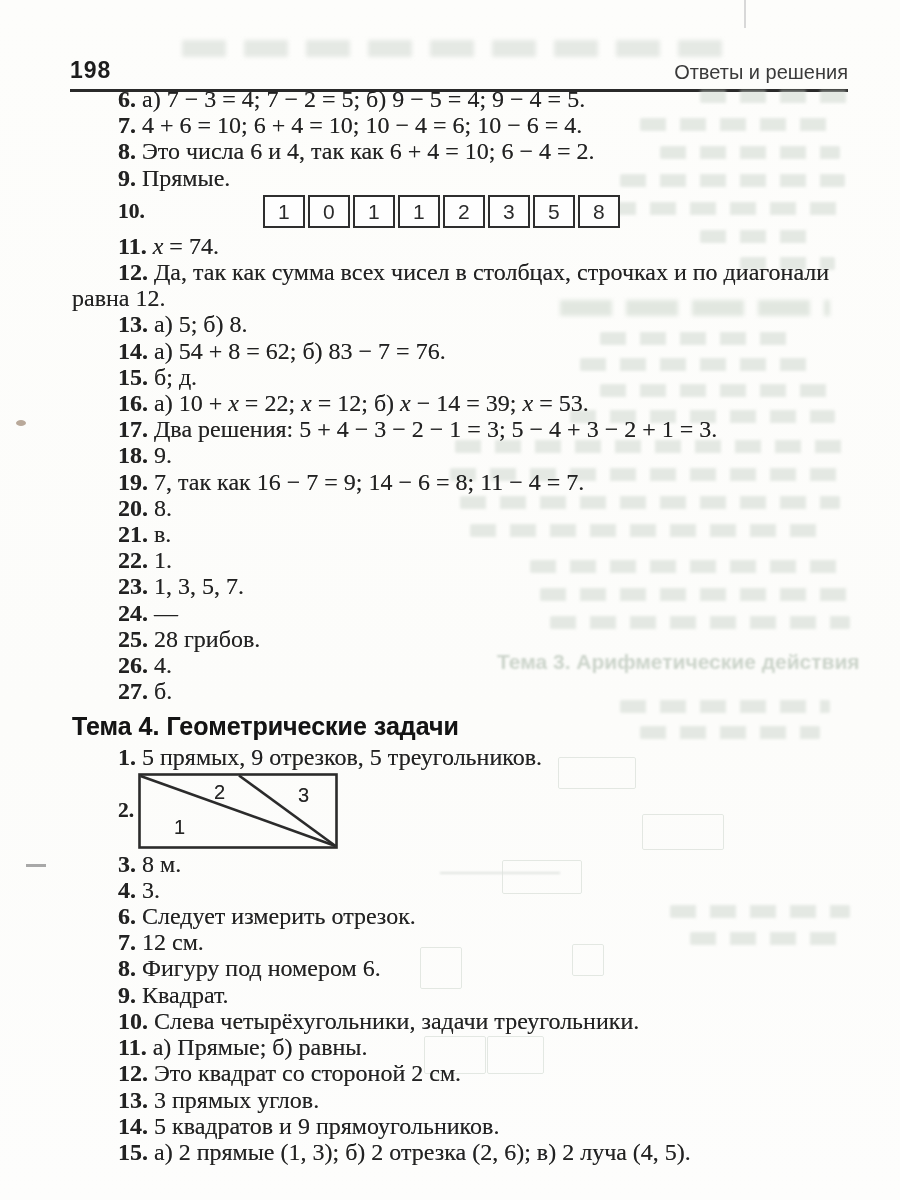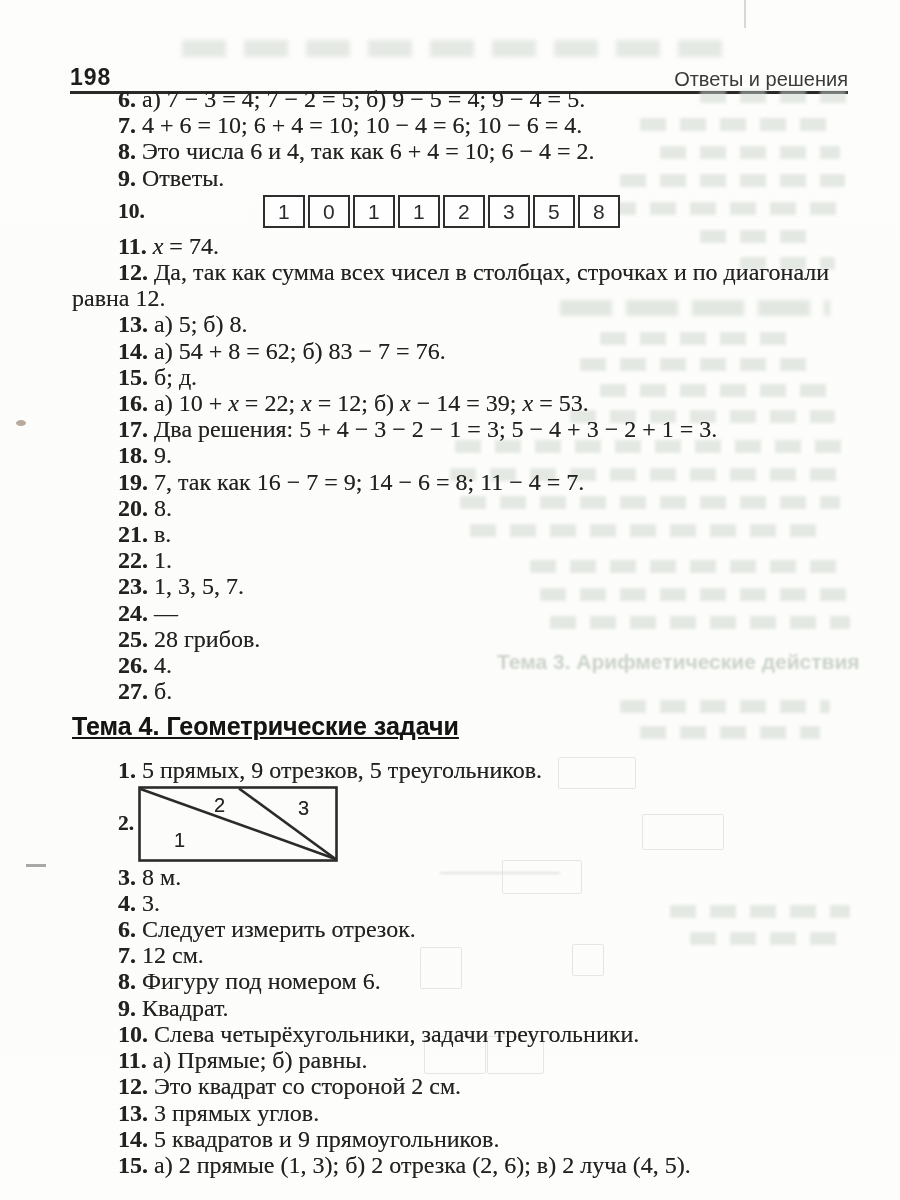--- a/index.html
+++ b/index.html
@@ -3,44 +3,44 @@
 <meta charset="utf-8">
 <style>
   html,body{margin:0;padding:0;background:#ffffff;}
   .page{
     position:relative;width:900px;height:1200px;overflow:hidden;
     background:linear-gradient(180deg,#fdfdfb 0%,#fcfcfa 60%,#fdfdfc 100%);
     font-family:"Liberation Serif",serif;color:#222;
   }
   
   .header{
-    position:absolute;left:70px;top:36px;width:778px;
+    position:absolute;left:70px;top:29px;width:778px;
     display:flex;justify-content:space-between;align-items:flex-end;
-    border-bottom:3px solid #2a2a2a;
+    border-bottom:3px solid #2a2a2a;padding-bottom:5px;
   }
   .pagenum{font:700 23px "Liberation Sans",sans-serif;letter-spacing:1px;color:#1d1d1d;}
   .htitle{font:400 20px "Liberation Sans",sans-serif;color:#3a3a3a;margin-top:32px;}
   
   .content{position:absolute;left:72px;top:86px;width:776px;z-index:2;}
   .ans{margin:0;font-size:24px;line-height:26.2px;text-indent:46px;
        text-shadow:0 0 .5px rgba(40,40,40,.55);}
   .ans .n{font-weight:700;}
   .ans .t{white-space:pre-wrap;}
   .row{display:flex;align-items:center;padding-left:46px;text-shadow:0 0 .5px rgba(40,40,40,.55);}
   .row .n{font-weight:700;font-size:21.5px;}
   .strip-row{height:40px;margin:1px 0;}
   .cells{display:flex;gap:3px;margin-left:118px;}
   .cell{width:38px;height:29px;border:2.2px solid #2e2e2e;background:#fefefe;
         display:flex;align-items:center;justify-content:center;
         font:400 21px "Liberation Sans",sans-serif;color:#2b2b2b;text-shadow:none;}
   .fig-row{margin:2px 0;}
   .fig{margin-left:4px;display:block;}
   .fig text{font:400 20px "Liberation Sans",sans-serif;fill:#262626;}
   h2.theme{font:700 25px "Liberation Sans",sans-serif;color:#141414;
-           margin:7px 0 16px;line-height:30px;text-shadow:0 0 .5px rgba(20,20,20,.4);text-decoration:underline;}
+           margin:7px 0 3px;line-height:30px;text-shadow:0 0 .5px rgba(20,20,20,.4);}
   
   .ghosts{position:absolute;inset:0;z-index:1;pointer-events:none;}
   .gl{position:absolute;height:13px;border-radius:2px;filter:blur(1.6px);opacity:.5;
       background:repeating-linear-gradient(90deg,#cdd6cd 0 26px,rgba(255,255,255,0) 26px 40px);}
   .gband{position:absolute;height:17px;filter:blur(2.2px);opacity:.6;
       background:repeating-linear-gradient(90deg,#d6dcd6 0 44px,rgba(255,255,255,0) 44px 62px);}
   .ghead{position:absolute;height:16px;filter:blur(2px);opacity:.5;
       background:repeating-linear-gradient(90deg,#c8d3c7 0 52px,rgba(255,255,255,0) 52px 66px);}
   .gtext{position:absolute;font:700 21px "Liberation Sans",sans-serif;color:#c3cdc2;
       filter:blur(1.1px);opacity:.85;white-space:nowrap;}
@@ -100,21 +100,21 @@
     <span class="pagenum">198</span>
     <span class="htitle">Ответы и решения</span>
   </div>
 
   <div class="content">
 
     <div>
         <p class="ans"><b class="n">6.</b> <span class="t">а) 7 − 3 = 4; 7 − 2 = 5; б) 9 − 5 = 4; 9 − 4 = 5.</span></p>
         <p class="ans"><b class="n">7.</b> <span class="t">4 + 6 = 10; 6 + 4 = 10; 10 − 4 = 6; 10 − 6 = 4.</span></p>
         <p class="ans"><b class="n">8.</b> <span class="t">Это числа 6 и 4, так как 6 + 4 = 10; 6 − 4 = 2.</span></p>
-        <p class="ans"><b class="n">9.</b> <span class="t">Ответы.</span></p>
+        <p class="ans"><b class="n">9.</b> <span class="t">Прямые.</span></p>
       </div>
 
     <div class="row strip-row">
       <b class="n">10.</b>
       <div class="cells">
           <div class="cell">1</div>
           <div class="cell">0</div>
           <div class="cell">1</div>
           <div class="cell">1</div>
           <div class="cell">2</div>

